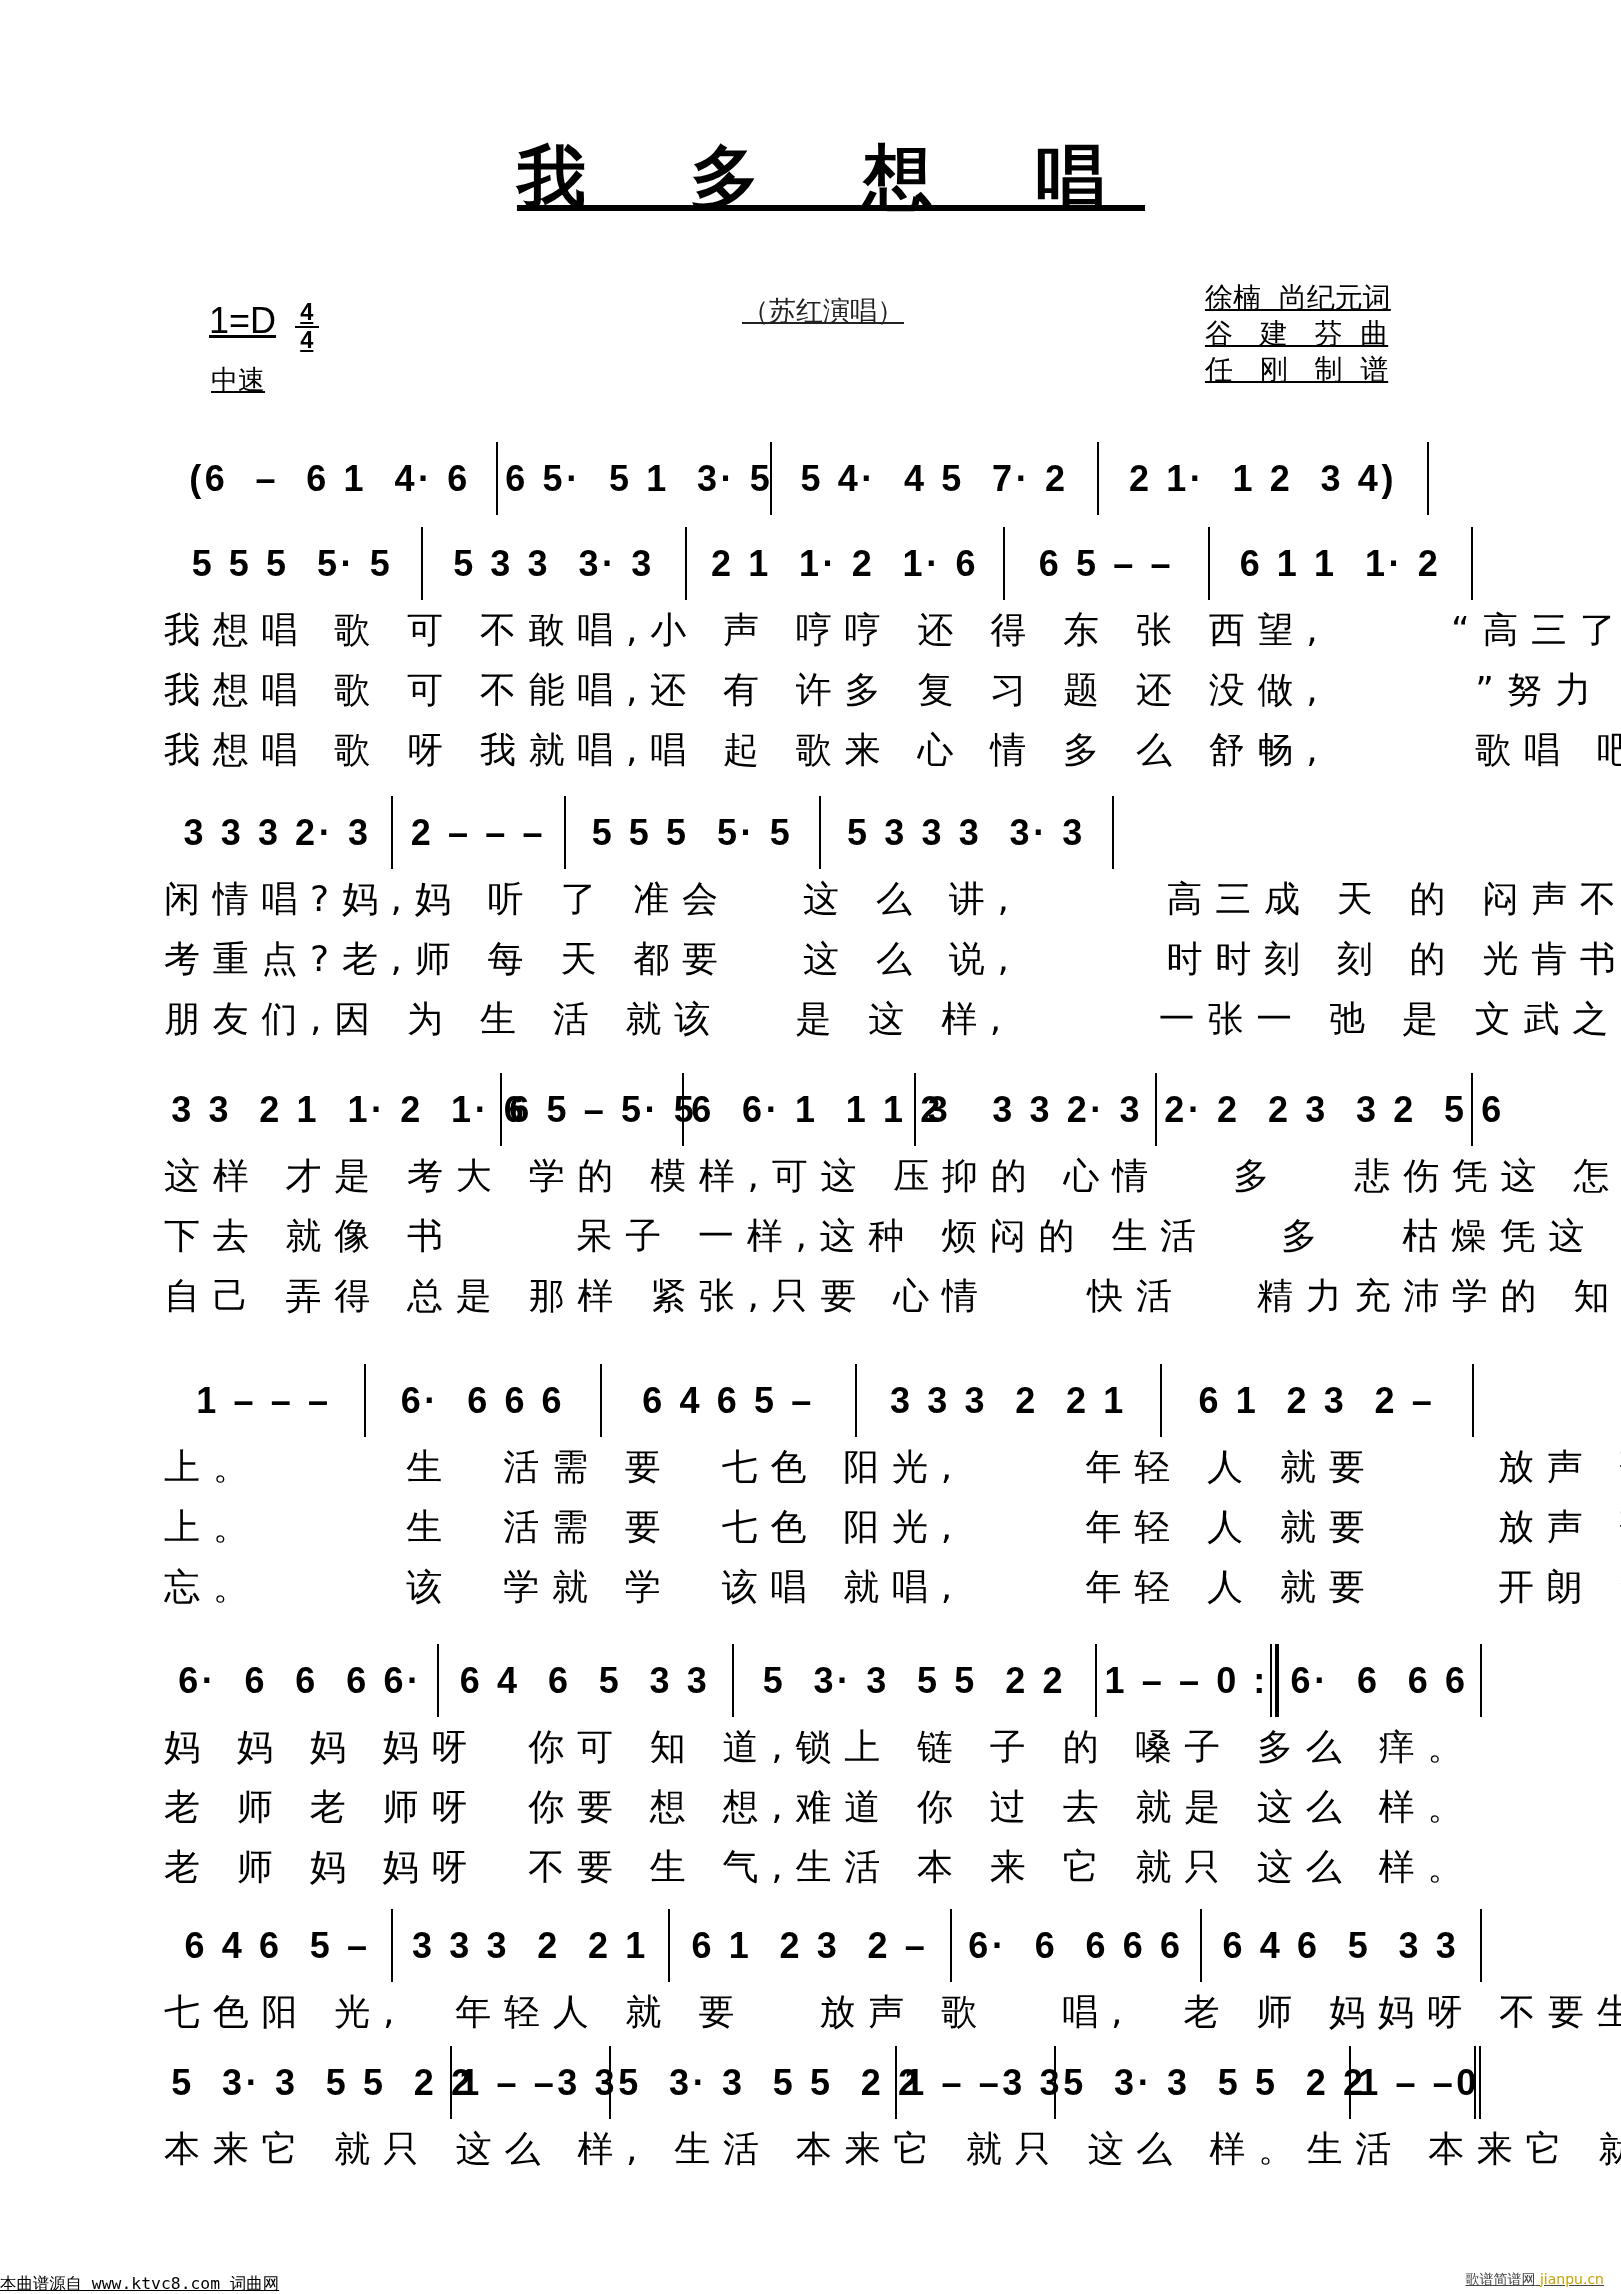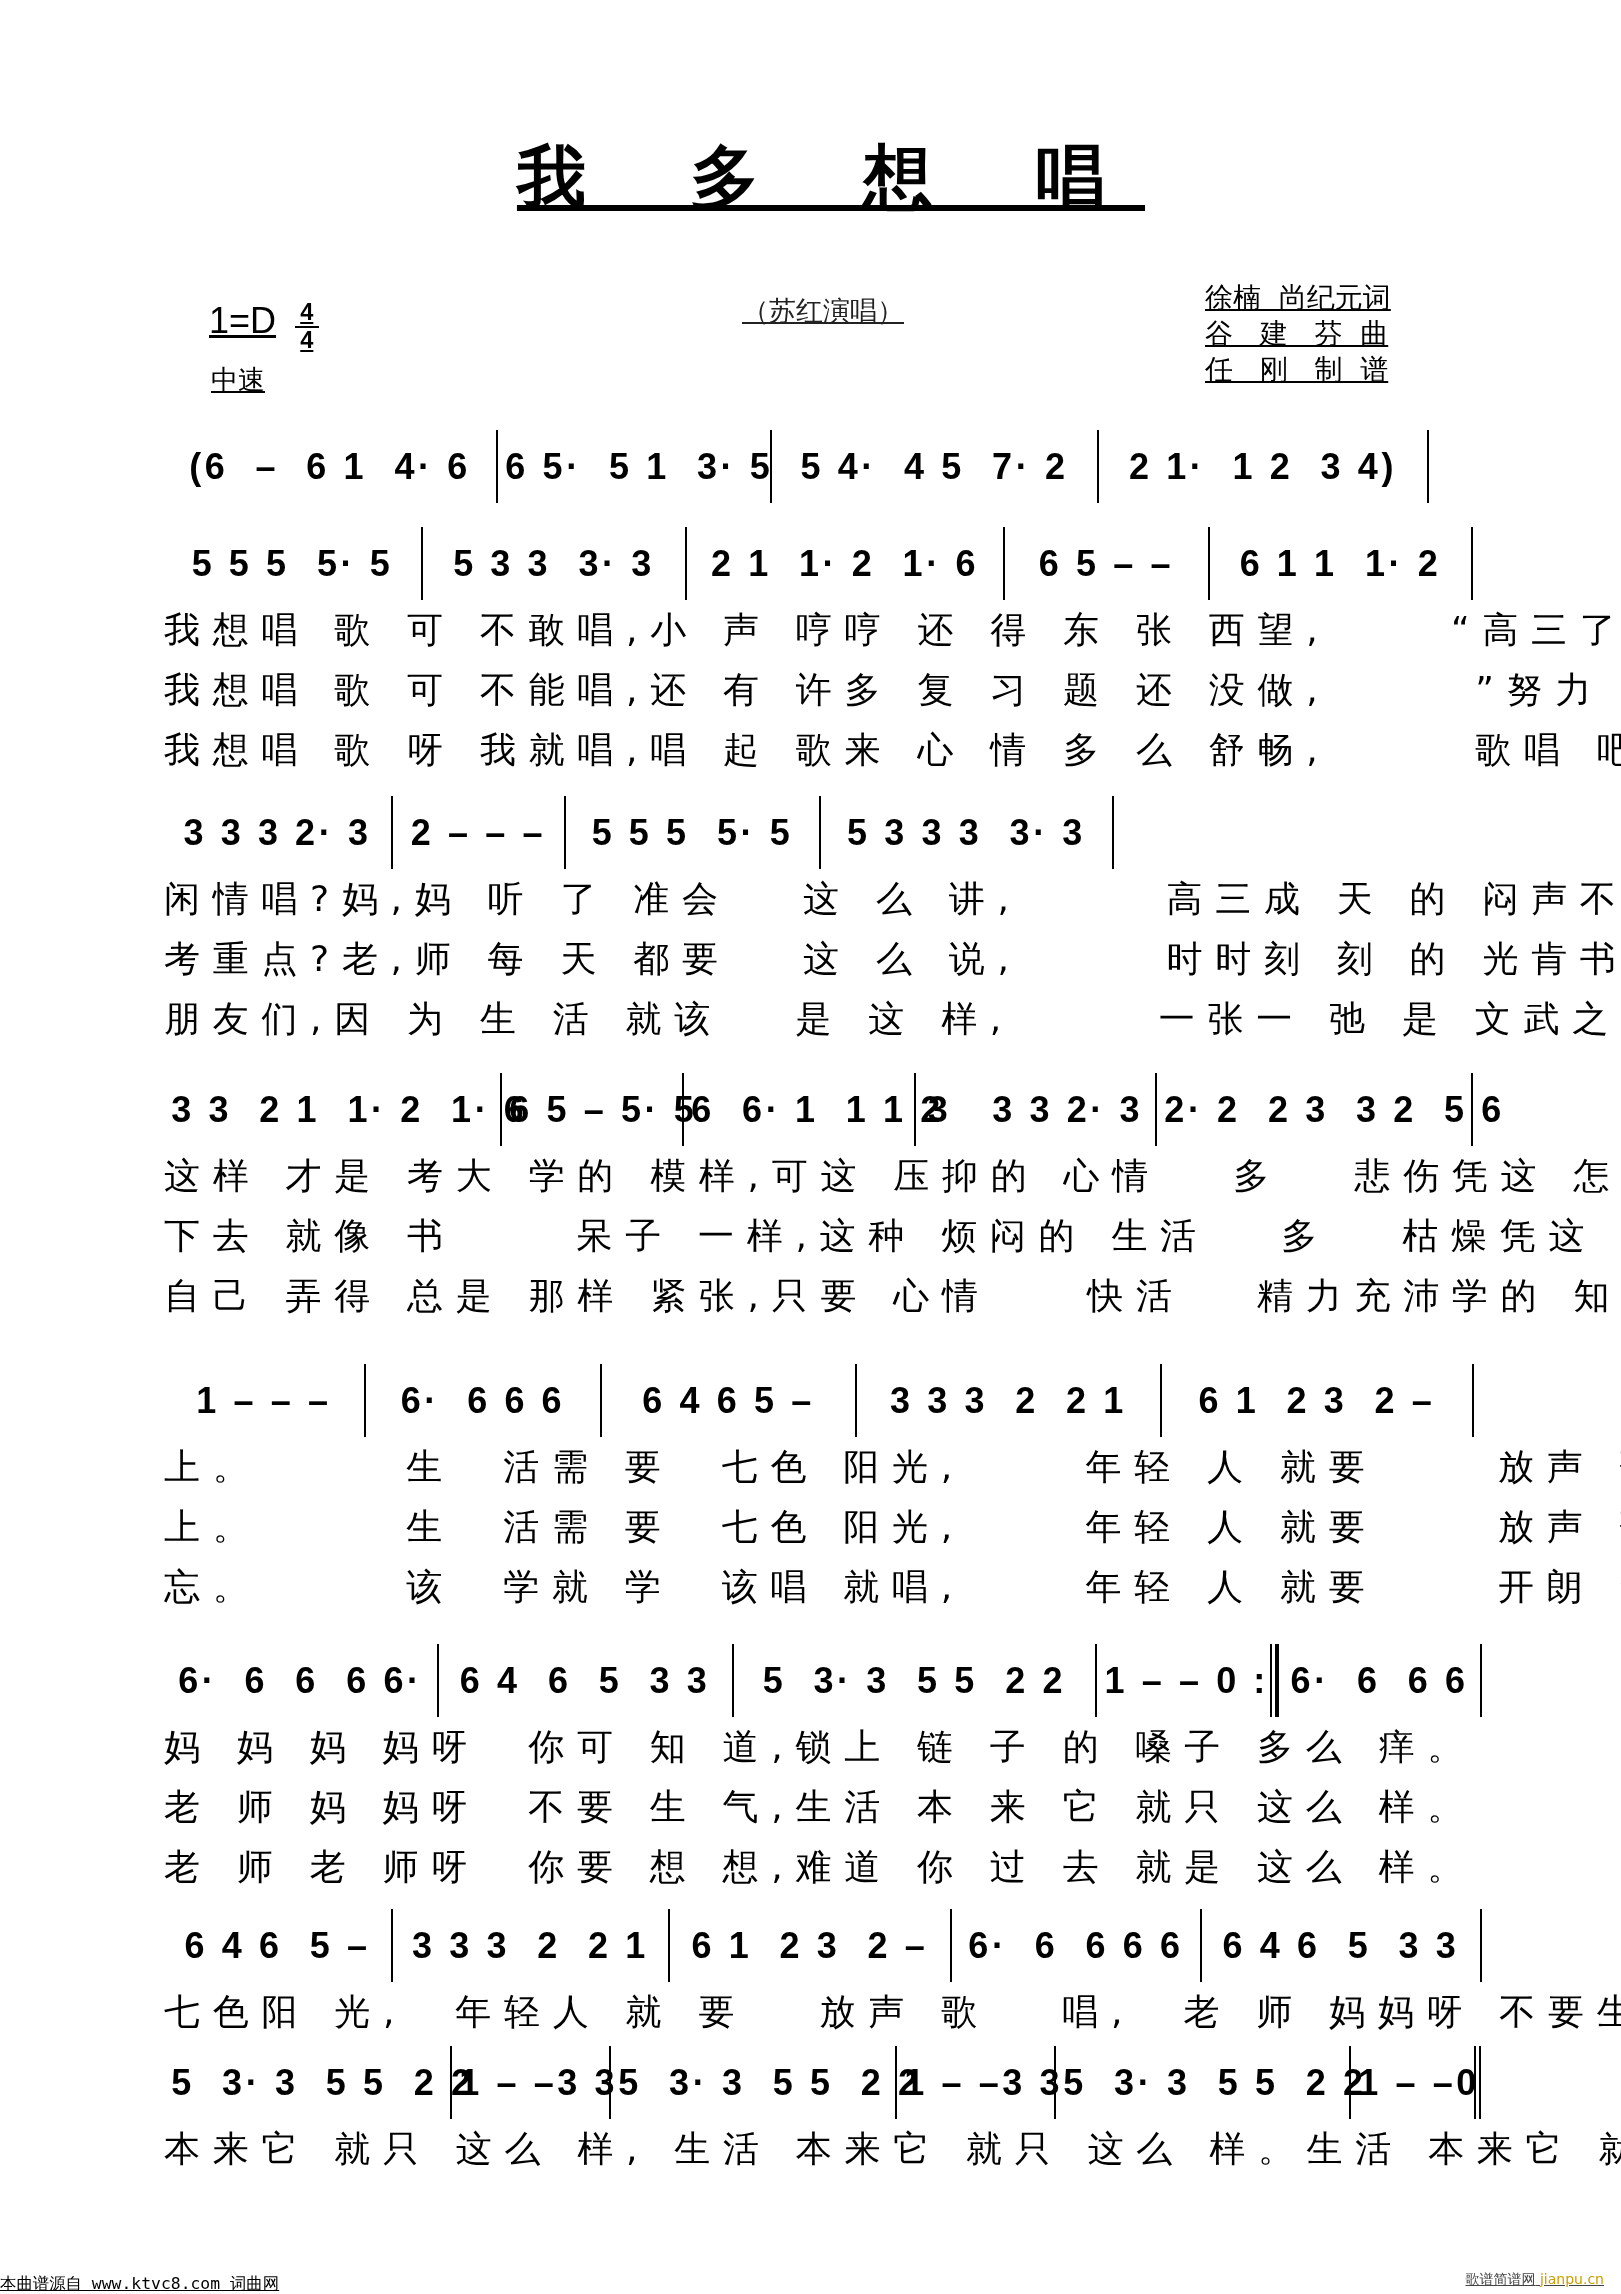--- a/index.html
+++ b/index.html
@@ -45,21 +45,21 @@
   <div>任   刚   制  谱</div>
 </div>
 <div class="abs key">1=D</div>
 <div class="abs timesig">
   <div>4</div>
   <div class="line"></div>
   <div>4</div>
 </div>
 <div class="abs tempo">中速</div>
 
-<div class="system" style="top:430px;">
+<div class="system" style="top:442px;">
   <div class="notes">
     <div class="measure" style="width:332px">
         <span class="notes-text">(6  –  6 1  4· 6</span>
       </div>
     <div class="measure" style="width:274px">
         <span class="notes-text">6 5·  5 1  3· 5</span>
       </div>
     <div class="measure" style="width:327px">
         <span class="notes-text">5 4·  4 5  7· 2</span>
       </div>
@@ -170,22 +170,22 @@
         <span class="notes-text">5  3· 3  5 5  2 2</span>
       </div>
     <div class="measure repeat-end" style="width:182px">
         <span class="notes-text">1 – – 0 :</span>
       </div>
     <div class="measure last" style="width:205px">
         <span class="notes-text">6·  6  6 6</span>
       </div>
   </div>
   <div class="lyric">妈 妈 妈 妈呀  你可 知 道,锁上 链 子 的 嗓子 多么 痒。      生 活 需要</div>
+  <div class="lyric">老 师 老 师呀  你要 想 想,难道 你 过 去 就是 这么 样。</div>
   <div class="lyric">老 师 妈 妈呀  不要 生 气,生活 本 来 它 就只 这么 样。</div>
-  <div class="lyric">老 师 老 师呀  你要 想 想,难道 你 过 去 就是 这么 样。</div>
 </div>
 
 <div class="system" style="top:1909px;">
   <div class="notes">
     <div class="measure" style="width:227px">
         <span class="notes-text">6 4 6  5 –</span>
       </div>
     <div class="measure" style="width:277px">
         <span class="notes-text">3 3 3  2  2 1</span>
       </div>

